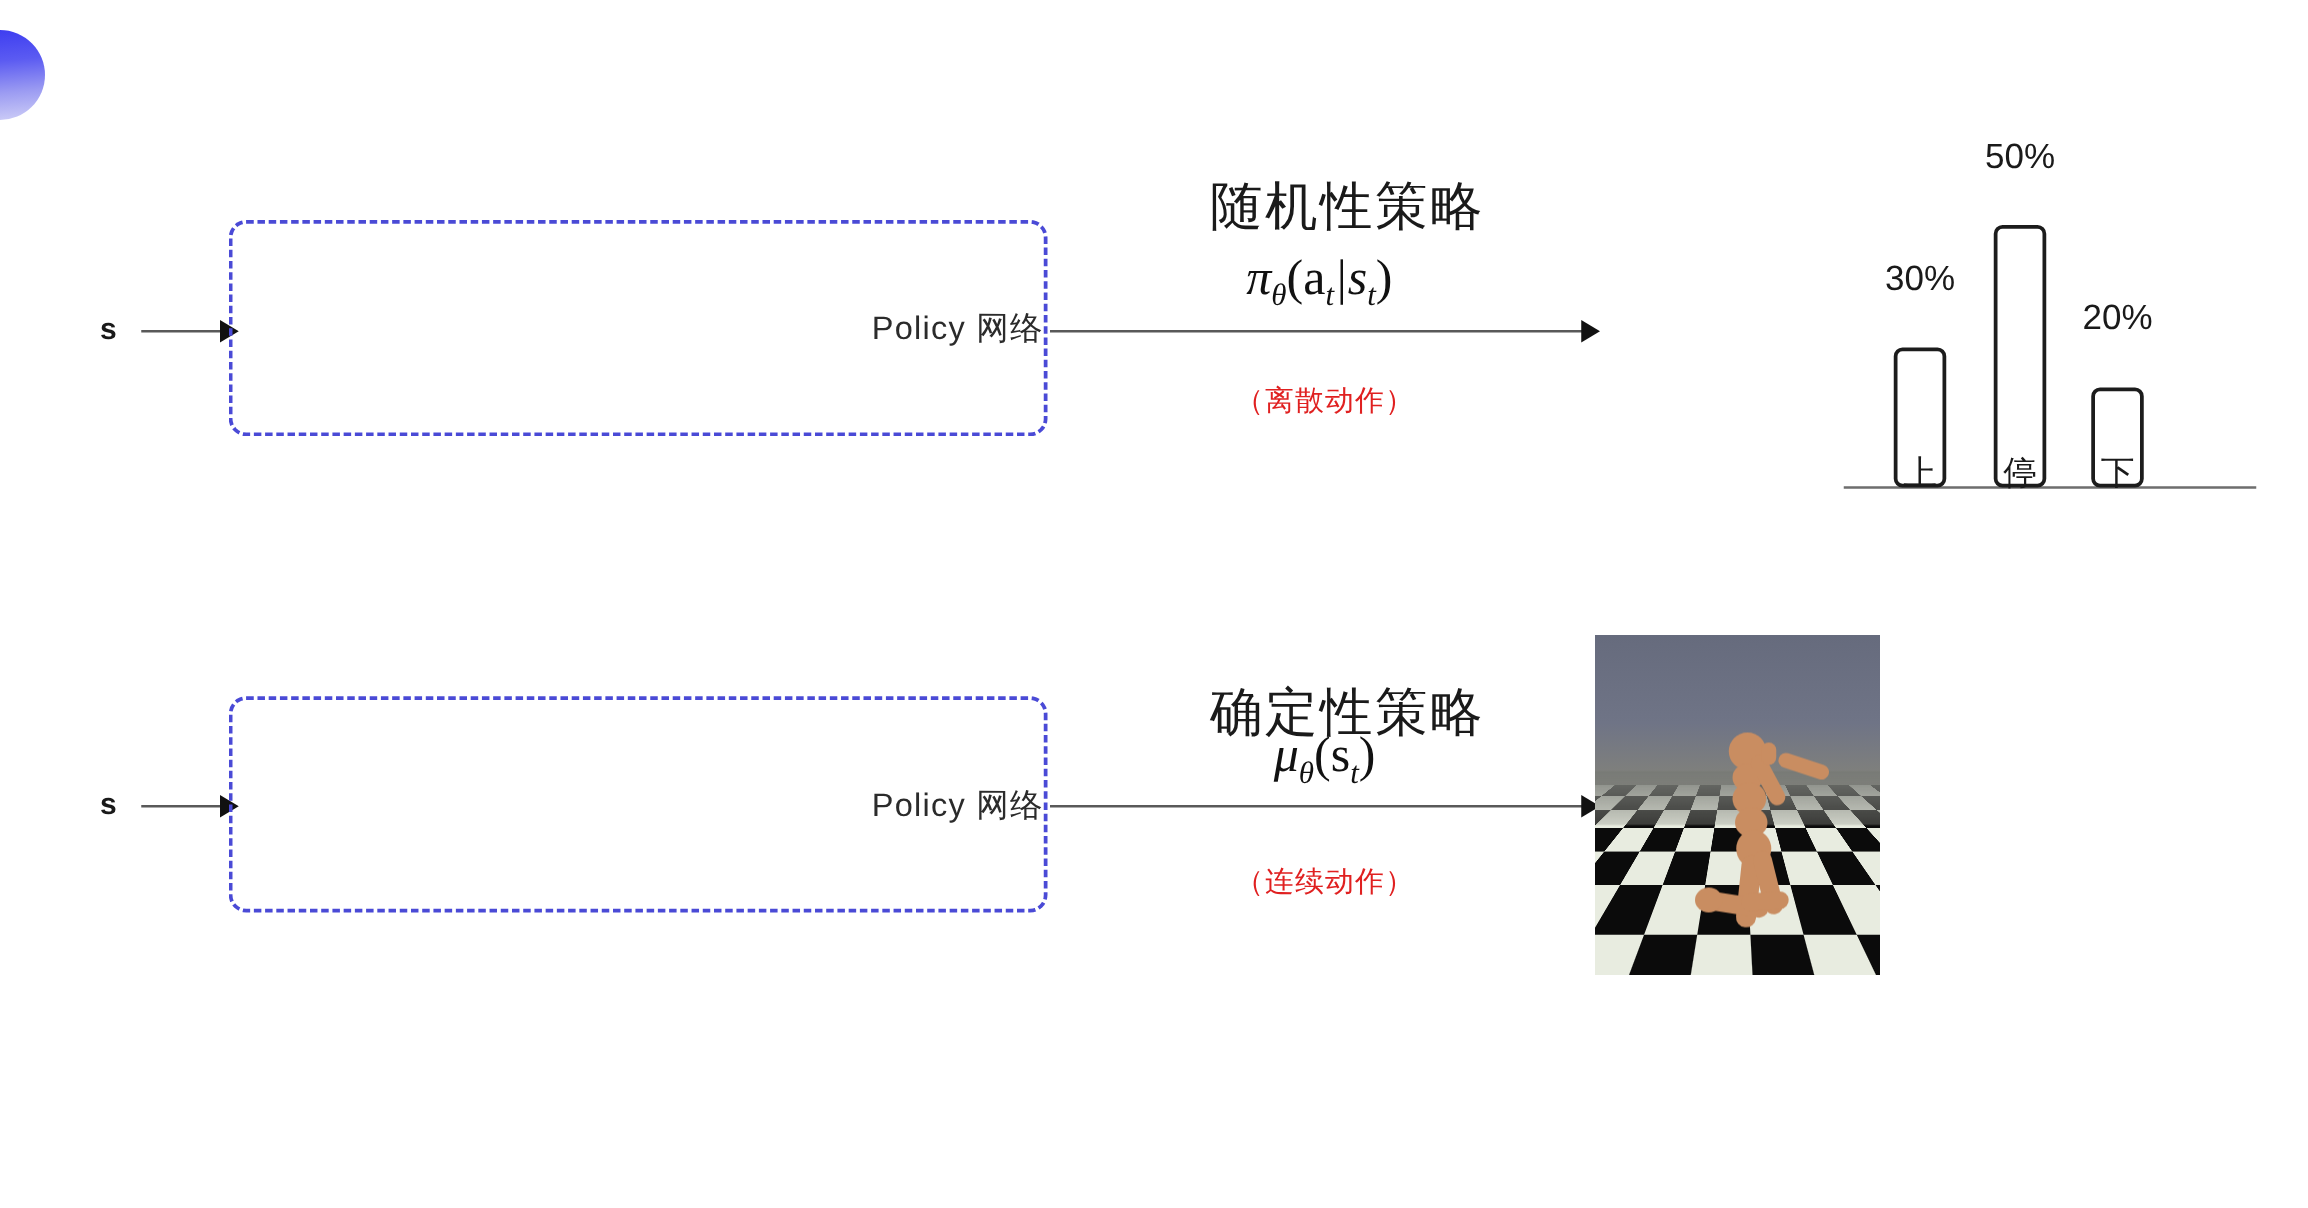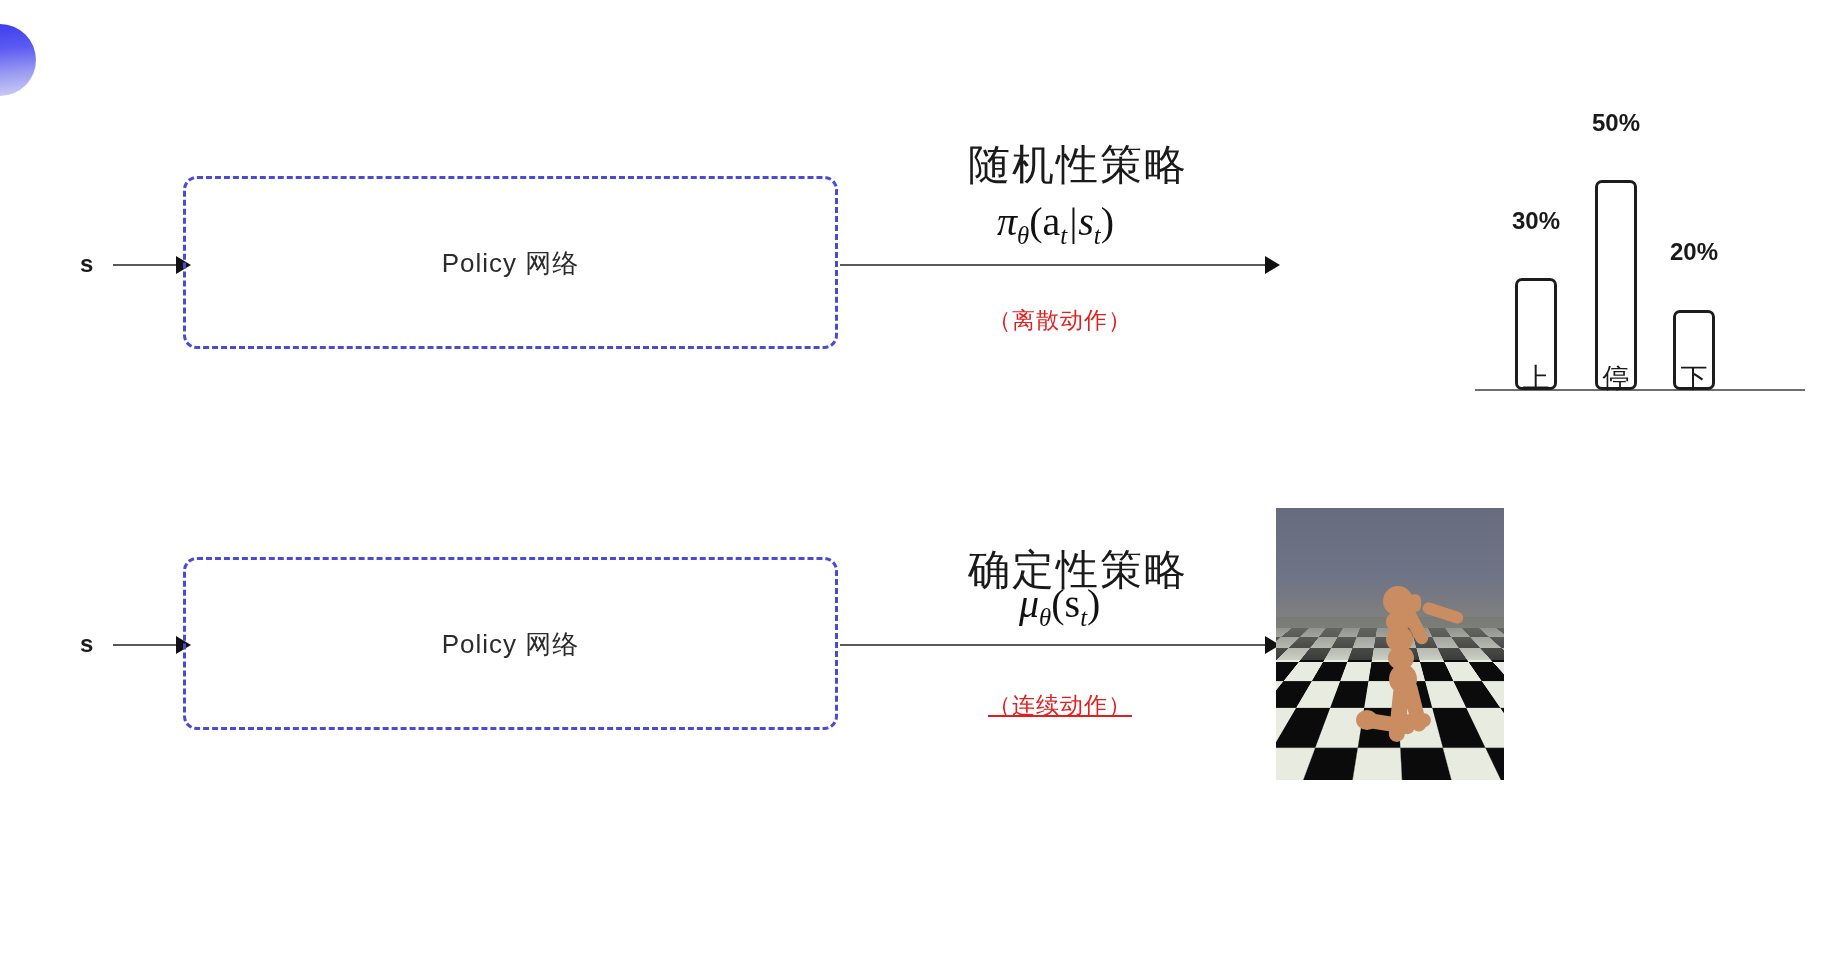--- a/index.html
+++ b/index.html
@@ -43,21 +43,21 @@
   
   .policy-box {
     position: absolute;
     border: 3px dashed #4a4ad6;
     border-radius: 14px;
     box-sizing: border-box;
   }
   .policy-label {
     position: absolute;
     width: 100%;
-    text-align: center;
+    text-align: right;
     top: 50%;
     transform: translateY(-50%);
     font-size: 26px;
     color: #2b2b2b;
     letter-spacing: 1px;
   }
 
   .s-label {
     position: absolute;
     font-size: 24px;
@@ -122,25 +122,24 @@
   .bar {
     position: absolute;
     bottom: 10px;
     background: #ffffff;
     border: 3px solid #1c1c1c;
     border-radius: 7px;
     box-sizing: border-box;
   }
   .bar-value {
     position: absolute;
-    font-size: 24px;
+    font-size: 28px;
     color: #1a1a1a;
     text-align: center;
     white-space: nowrap;
-    font-weight: bold;
   }
   .bar-cat {
     position: absolute;
     font-size: 27px;
     color: #1a1a1a;
     text-align: center;
     white-space: nowrap;
   }
   #bar-axis {
     position: absolute;
@@ -262,21 +261,21 @@
 
     <div class="arrow-line" style="left:840px; top:644px; width:430px;"></div>
     <div class="arrow-head" style="left:1265px; top:636px;"></div>
 
     <div class="policy-name" style="left:968px; top:520px;margin-top:22px;">确定性策略</div>
 
     <div class="policy-formula" style="left:1000px; top:580px;">
       <span>μ</span><span class="sub">θ</span><span class="paren">(s</span><span class="sub">t</span><span class="paren">)</span>
     </div>
 
-    <div class="action-note" style="left:988px; top:690px;text-decoration:underline;">（连续动作）</div>
+    <div class="action-note" style="left:988px; top:690px;">（连续动作）</div>
   </div>
 
   <div id="humanoid-sim">
     <div id="sim-sky"></div>
     <div id="sim-floor"></div>
     <div id="sim-haze"></div>
 
     <div>
       <div class="limb" style="left:107px; top:78px; width:30px; height:30px;"></div>
       <div class="limb" style="left:110px; top:103px; width:24px; height:22px;"></div>

